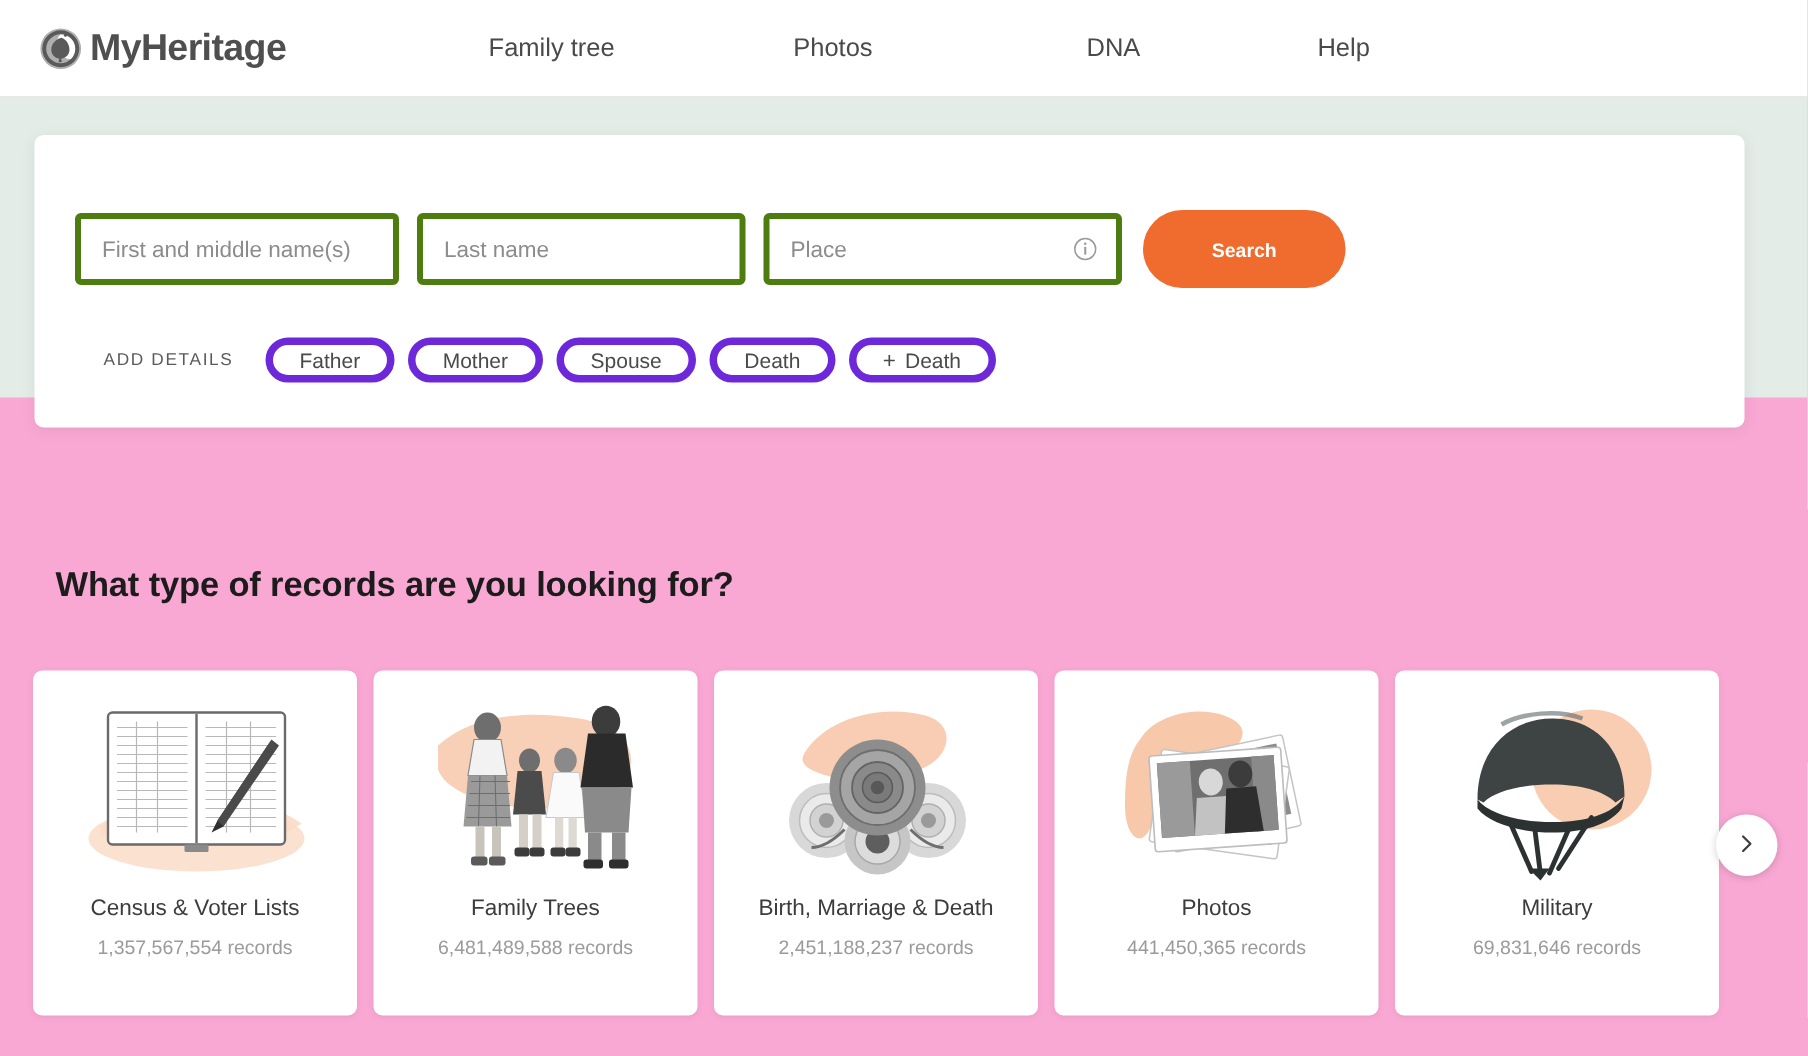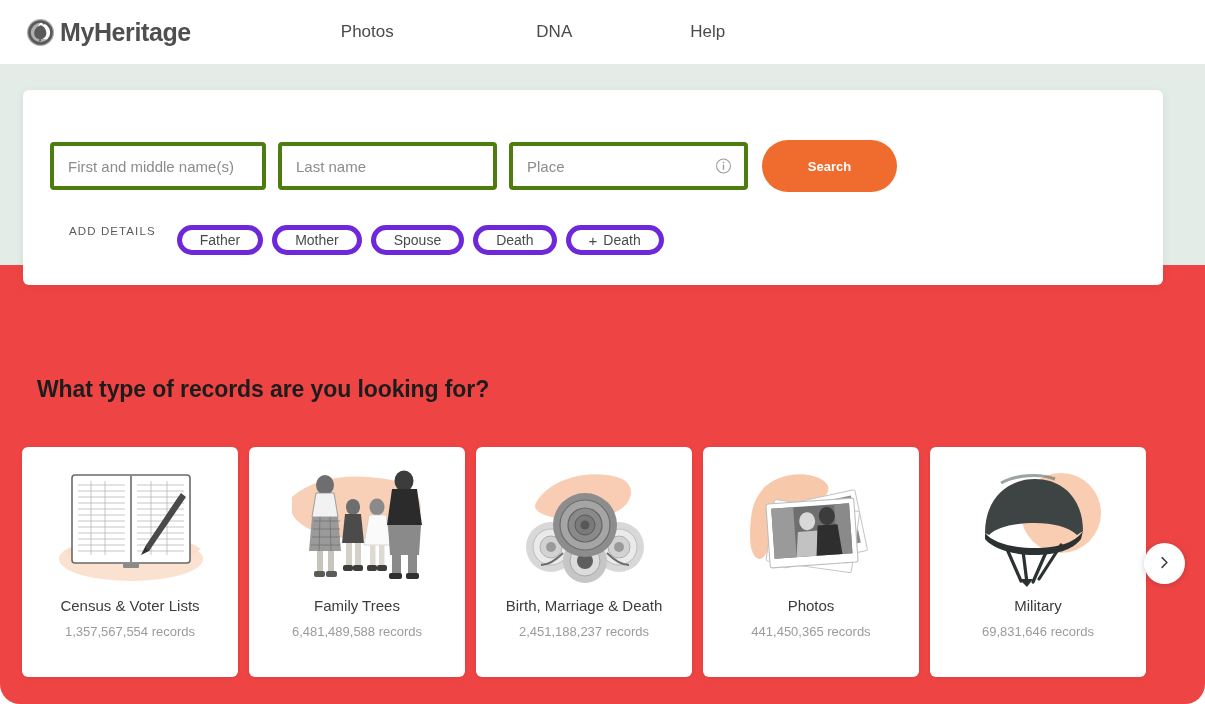--- a/index.html
+++ b/index.html
@@ -10,21 +10,21 @@
     overflow: hidden;
   }
 
   body {
     font-family: "Liberation Sans", sans-serif;
     background: #ffffff;
     color: #3c3c3c;
     -webkit-font-smoothing: antialiased;
   }
 
-  .page { position: relative; width: 1205px; height: 704px; background:#ef4444;border-radius:20px; }
+  .page { position: relative; width: 1205px; height: 704px; background:#f9a8d4; }
 
   
   .header {
     position: absolute;
     top: 0; left: 0;
     width: 1205px;
     height: 65px;
     background: #ffffff;
     border-bottom: 1px solid #e6e9e8;
     display: flex;
@@ -146,21 +146,21 @@
     font-size: 13px;
     font-weight: bold;
     cursor: pointer;
   }
 
   .details-row {
     position: absolute;
     top: 135px;
     left: 46px;
     display: flex;
-    align-items: flex-start;
+    align-items: center;
   }
   .details-label {
     font-size: 11.5px;
     letter-spacing: 1.1px;
     color: #5a5a5a;
     margin-right: 21px;
     white-space: nowrap;
   }
   .chip {
     height: 30px;
@@ -270,20 +270,21 @@
           <path d="M32 4a28 28 0 1 0 0 56 28 28 0 0 0 0-56zm0 7.5a20.5 20.5 0 0 1 14.5 35A20.5 20.5 0 0 1 32 11.5z" fill="#6d6d6d" opacity="0.55"></path>
           <path d="M32 6.5A25.5 25.5 0 1 0 32 57.5 25.5 25.5 0 0 0 32 6.5zm0 5.5a20 20 0 1 1 0 40 20 20 0 0 1 0-40z" fill="#5a5a5a"></path>
           <path d="M33 17c-9 2.5-14 9-14 16.5 0 6.5 4.5 11.5 11 12.3l-1.2 4.7 4.6-.2-.8-4.6c6.6-1 11.4-6 11.4-12.4C44 26 39.5 19.4 33 17z" fill="#5a5a5a"></path>
           <circle cx="38.5" cy="13.5" r="2.1" fill="#5a5a5a"></circle>
         </svg>
       </span>
       <span class="logo-text">MyHeritage</span>
     </div>
 
     <div class="nav">
+      <div class="nav-item nav-w1">Family tree</div>
       <div class="nav-item nav-w2">Photos</div>
       <div class="nav-item nav-w4">DNA</div>
       <div class="nav-item nav-w5">Help</div>
     </div>
   </div>
 
   <div class="hero-band"></div>
 
   <div class="search-card">
 

